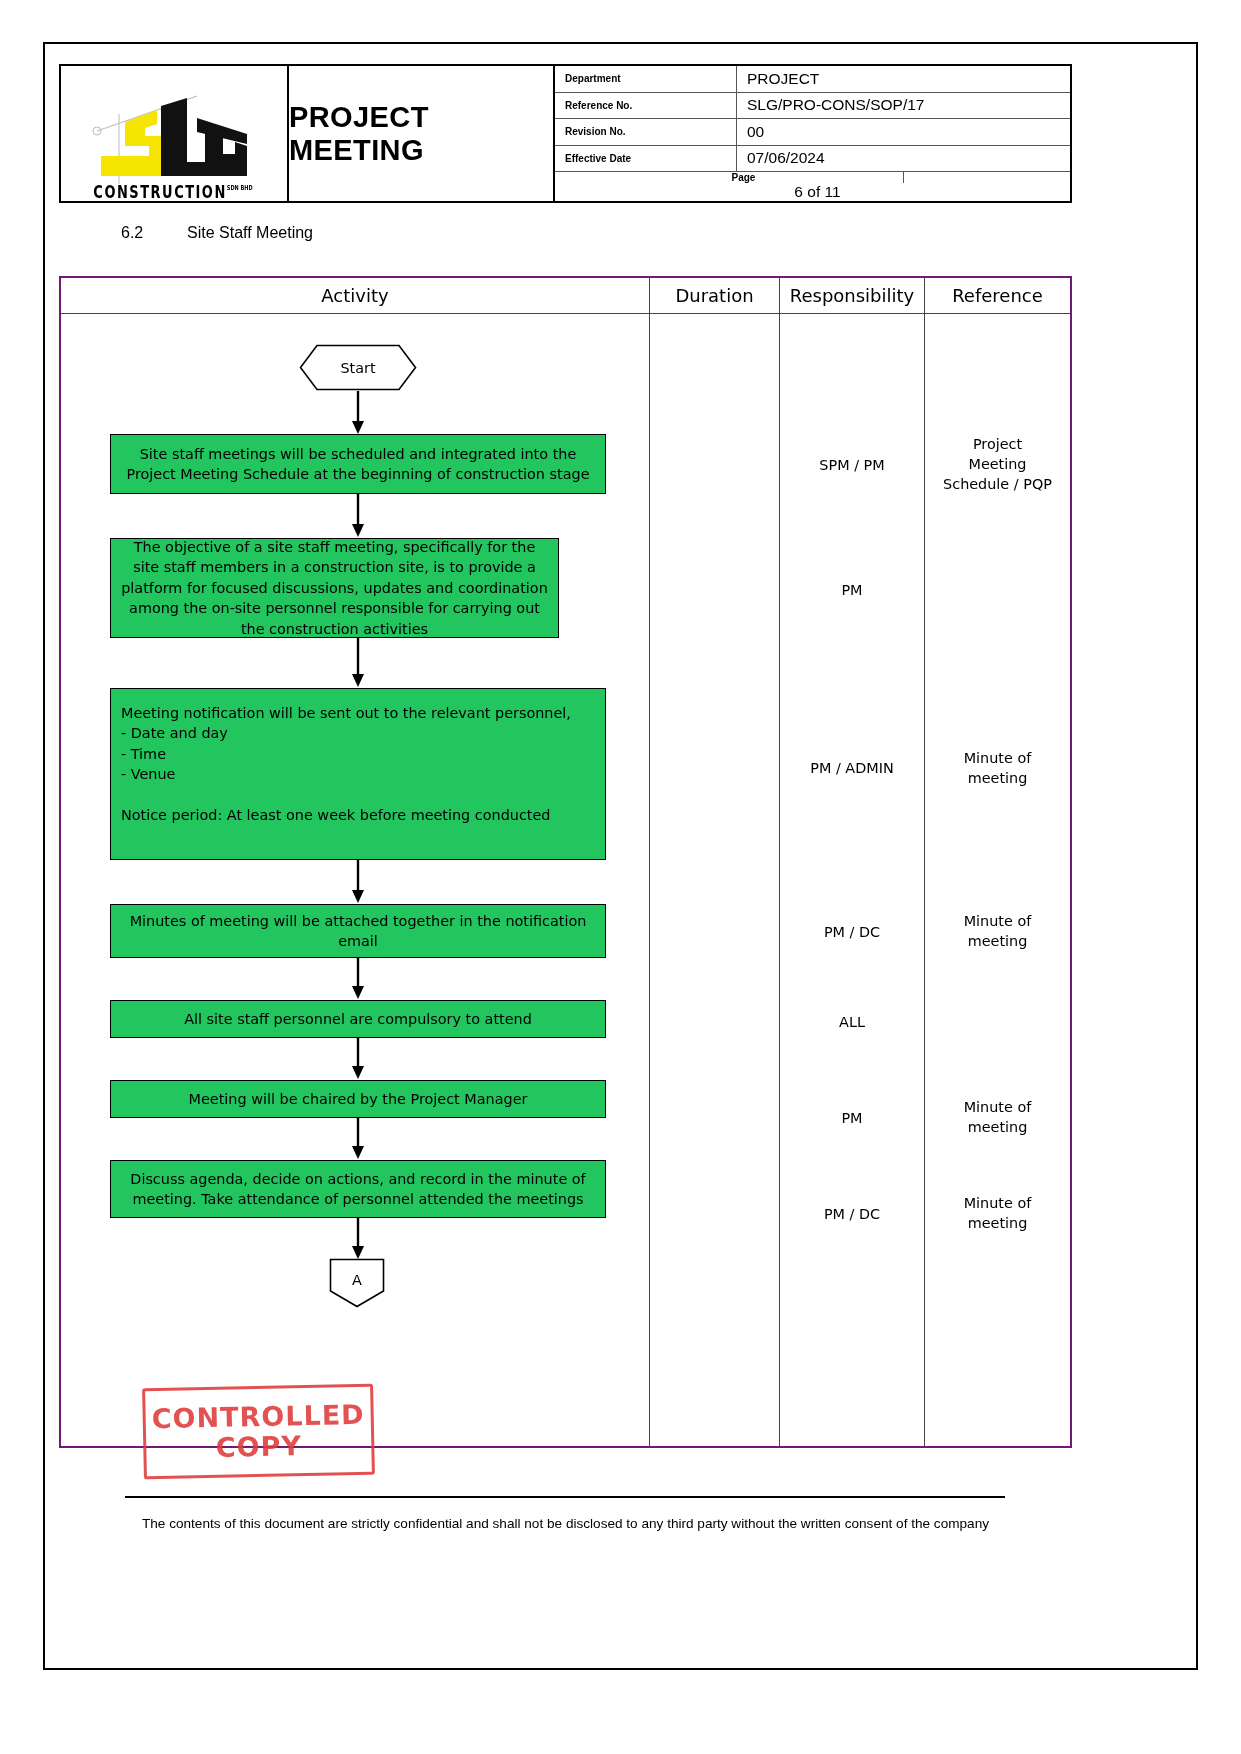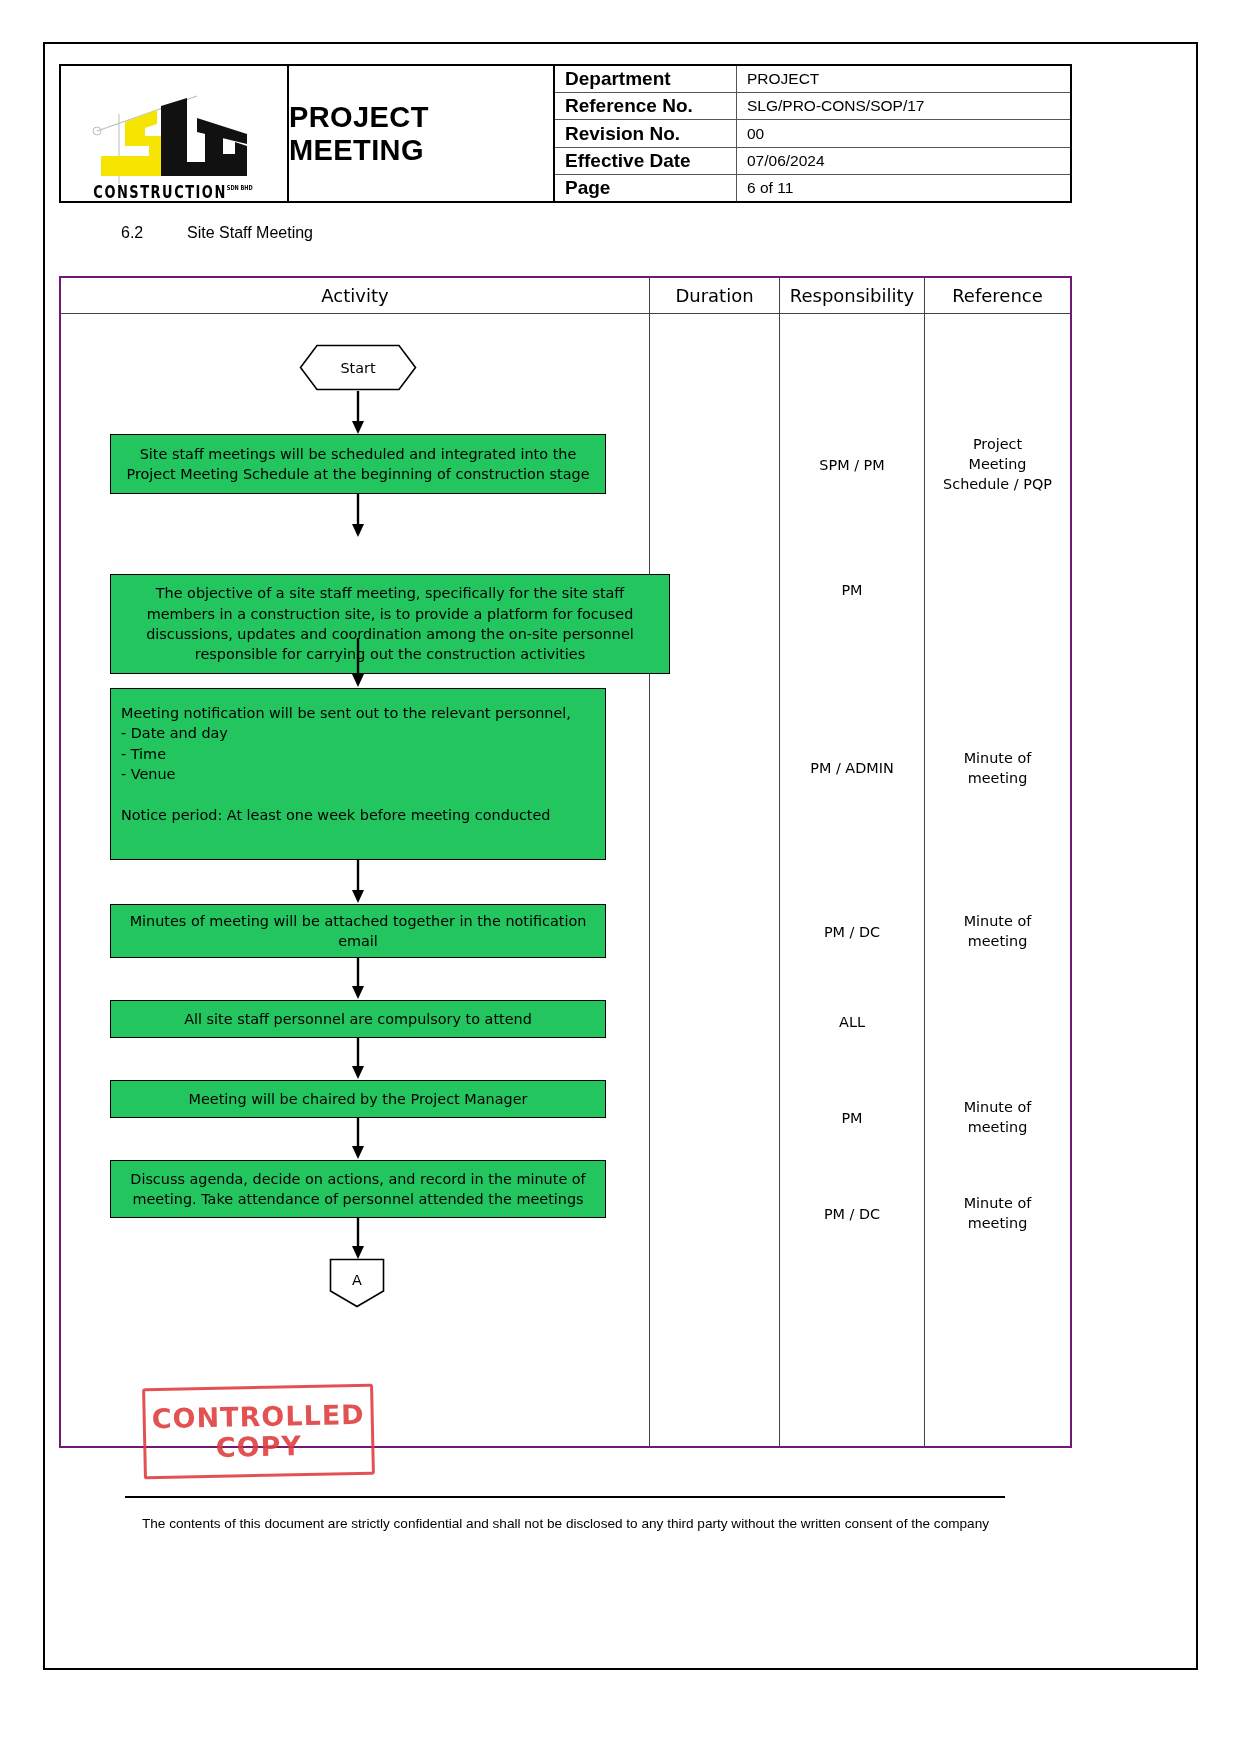--- a/index.html
+++ b/index.html
@@ -40,24 +40,24 @@
   .hdr-meta{
     width:515px;
     display:flex;flex-direction:column;
     box-sizing:border-box;
   }
   .meta-row{
     flex:1;display:flex;align-items:center;
     border-bottom:1.5px solid #555;
     box-sizing:border-box;
   }
-  .meta-row:last-child{border-bottom:none;}
+  .meta-row:last-child{border-bottom:none;flex-direction:column;}
   .meta-k{
     width:182px;padding-left:10px;
-    font-size:19px;font-weight:bold;
+    font-size:10px;font-weight:bold;
     border-right:1.5px solid #555;
     box-sizing:border-box;
     height:100%;display:flex;align-items:center;
   }
   .meta-v{
     flex:1;padding-left:10px;font-size:15.5px;
     height:100%;display:flex;align-items:center;
   }
   
   .logo-wrap{position:absolute;left:18px;top:10px;width:180px;height:125px;}
@@ -260,21 +260,21 @@
 
           <div class="node" style="left:49px;top:120px;width:496px;height:60px;">
             <span>Site staff meetings will be scheduled and integrated into the Project Meeting Schedule at the beginning of construction stage</span>
           </div>
 
           <svg class="arrow" style="left:289px;top:180px;" width="16" height="44">
             <line x1="8" y1="0" x2="8" y2="32" stroke="#000" stroke-width="2.4"></line>
             <polygon points="8,43 2,30 14,30" fill="#000"></polygon>
           </svg>
 
-          <div class="node" style="left:49px;top:224px;width:560px;height:100px;margin-top:36px;">
+          <div class="node" style="left:49px;top:224px;width:449px;height:100px;">
             <span>The objective of a site staff meeting, specifically for the site staff members in a construction site, is to provide a platform for focused discussions, updates and coordination among the on-site personnel responsible for carrying out the construction activities</span>
           </div>
 
           <svg class="arrow" style="left:289px;top:324px;" width="16" height="50">
             <line x1="8" y1="0" x2="8" y2="38" stroke="#000" stroke-width="2.4"></line>
             <polygon points="8,49 2,36 14,36" fill="#000"></polygon>
           </svg>
 
           <div class="node left" style="left:49px;top:374px;width:496px;height:172px;align-items:flex-start;padding-top:14px;">
             <div class="inner">

